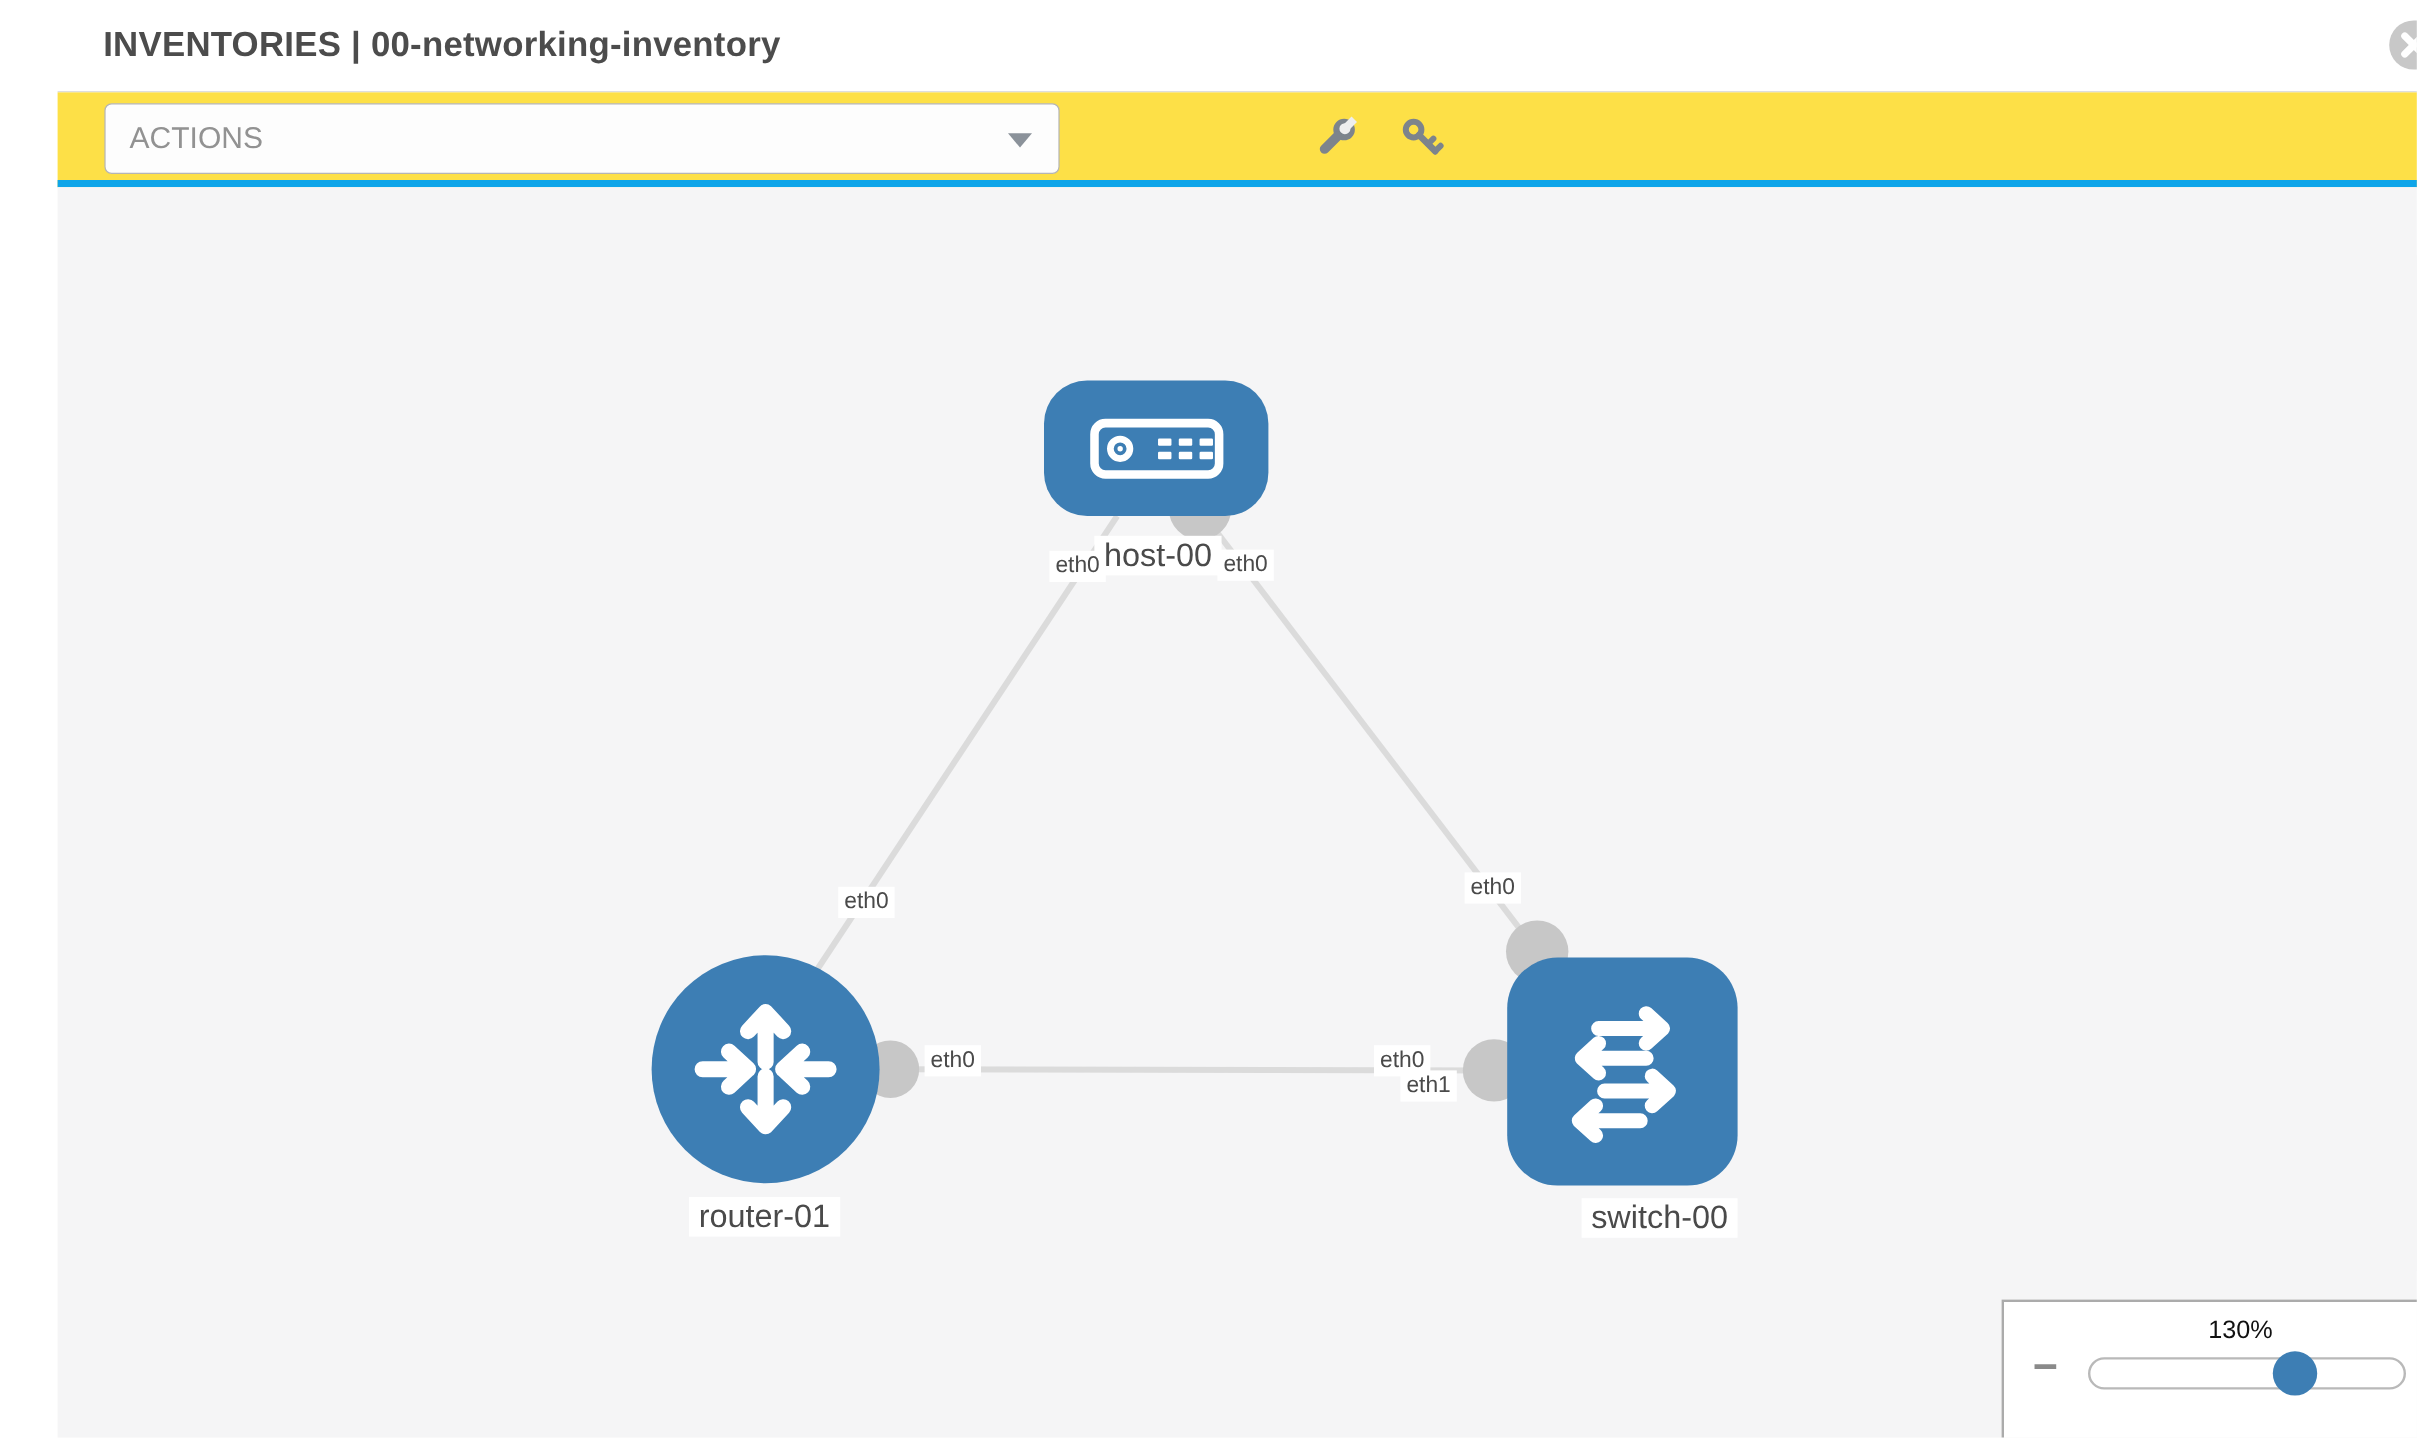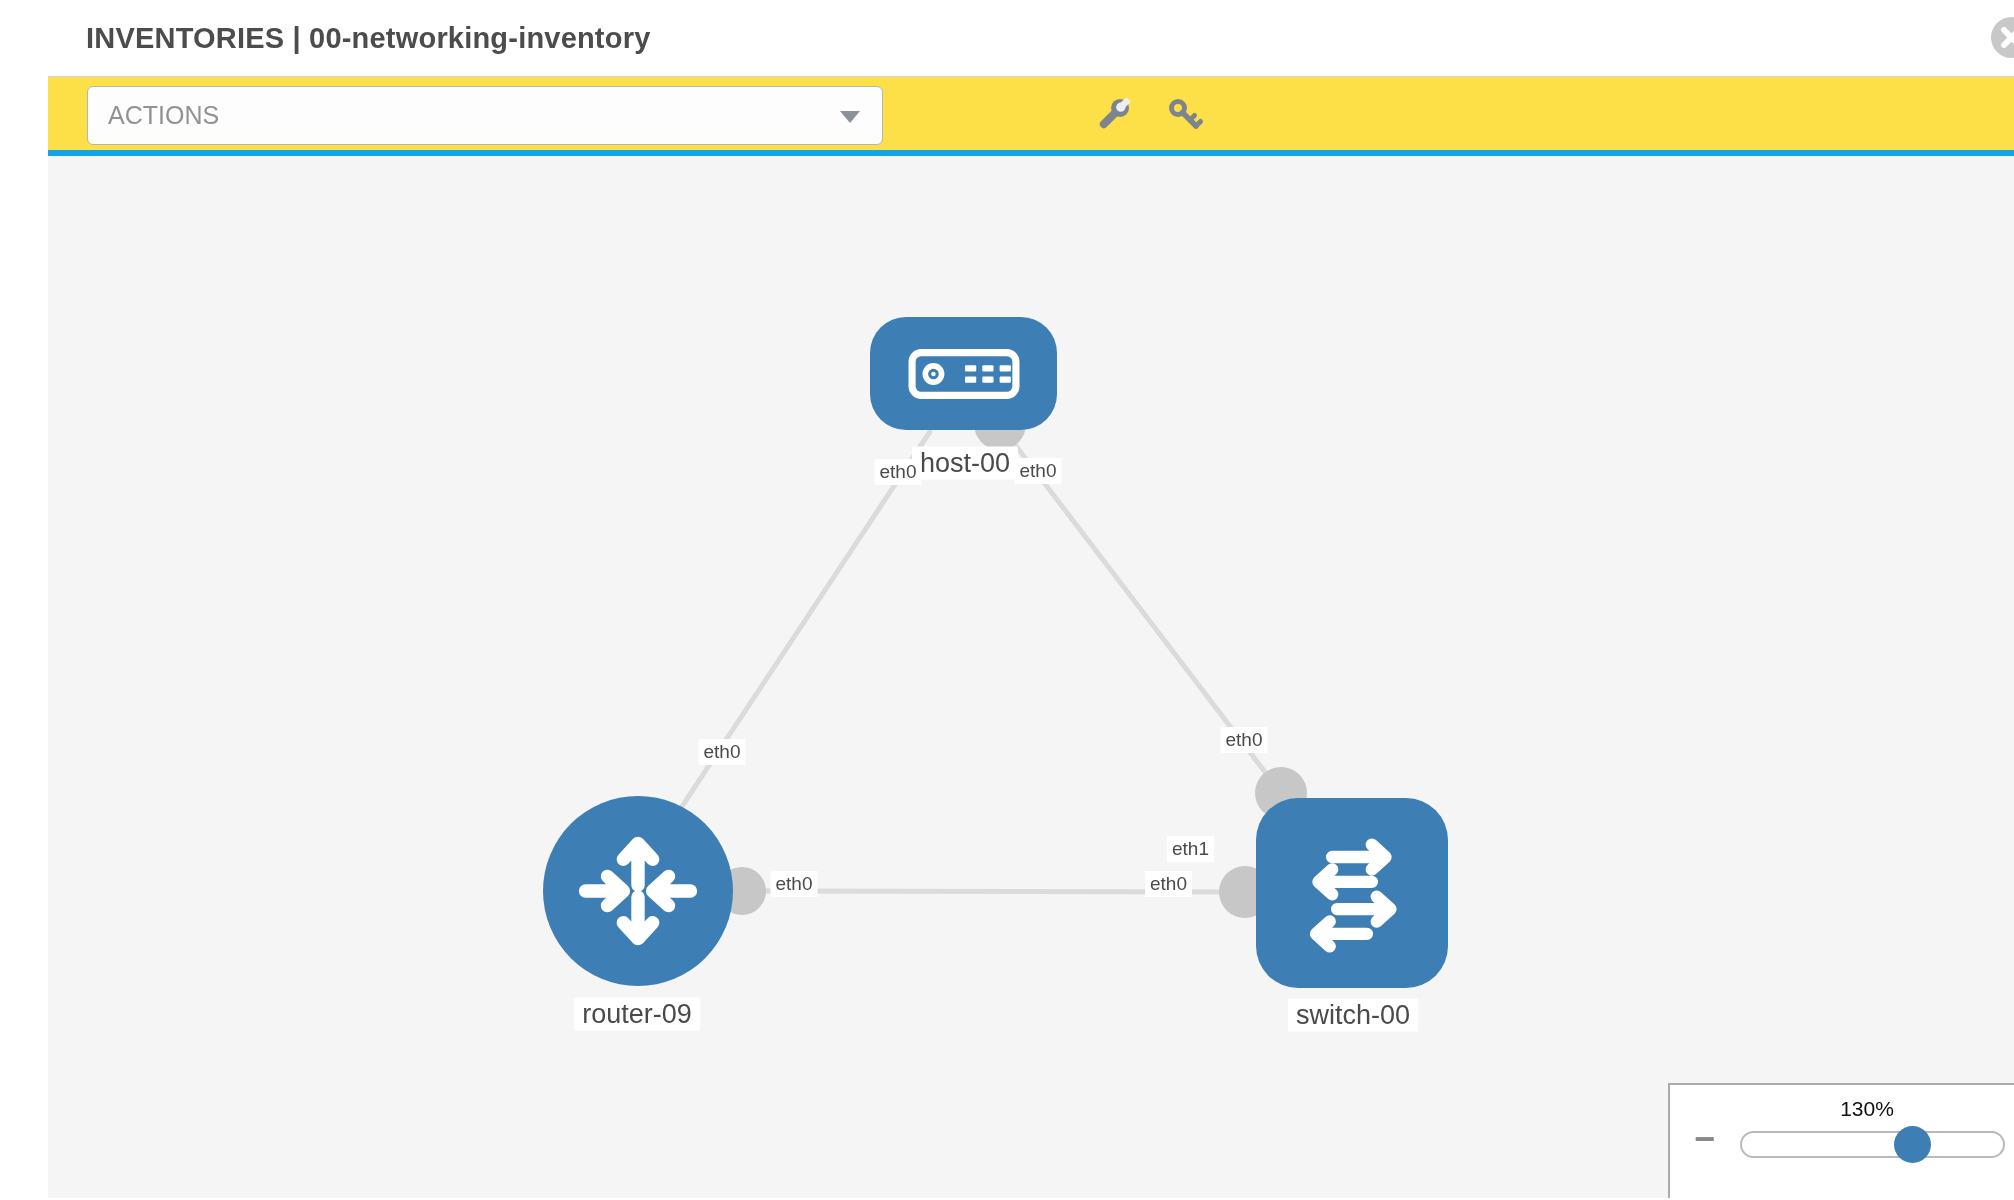--- a/index.html
+++ b/index.html
@@ -140,30 +140,30 @@
     <div class="node node-switch">
       <svg width="124" height="124" viewBox="-50 -50 100 100" fill="none" stroke="#ffffff" stroke-width="10" stroke-linecap="round" stroke-linejoin="round">
         <path d="M-16,-29 L26,-29 M16,-39 L27,-29 L16,-19"></path>
         <path d="M16,-9 L-26,-9 M-16,-19 L-27,-9 L-16,1"></path>
         <path d="M-12,13 L30,13 M20,3 L31,13 L20,23"></path>
         <path d="M12,33 L-28,33 M-18,23 L-29,33 L-18,43"></path>
       </svg>
     </div>
 
     <span class="chip node-label" style="left:917px; top:307px;">host-00</span>
-    <span class="chip node-label" style="left:589px; top:858px;">router-09</span>
-    <span class="chip node-label" style="left:1305px; top:859px;">switch-00</span>
+    <span class="chip node-label" style="left:589px; top:858px;">router-01</span>
+    <span class="chip node-label" style="left:1335px; top:859px;">switch-00</span>
 
     <span class="chip if-label" style="left:850px; top:316px;">eth0</span>
     <span class="chip if-label" style="left:990px; top:315px;">eth0</span>
     <span class="chip if-label" style="left:674px; top:596px;">eth0</span>
     <span class="chip if-label" style="left:1196px; top:584px;">eth0</span>
     <span class="chip if-label" style="left:746px; top:728px;">eth0</span>
     <span class="chip if-label-abs" style="position:absolute; left:1097px; top:715px;">eth0</span>
-    <span class="chip if-label-abs" style="position:absolute; left:1119px; top:680px;">eth1</span>
+    <span class="chip if-label-abs" style="position:absolute; left:1119px; top:736px;">eth1</span>
 
     <div class="zoom-panel">
       <div class="zoom-value">130%</div>
       <span class="zoom-minus">−</span>
       <div class="zoom-track"></div>
       <div class="zoom-handle" style="left: 224px;"></div>
       <span class="zoom-plus">+</span>
     </div>
 
   </div>

